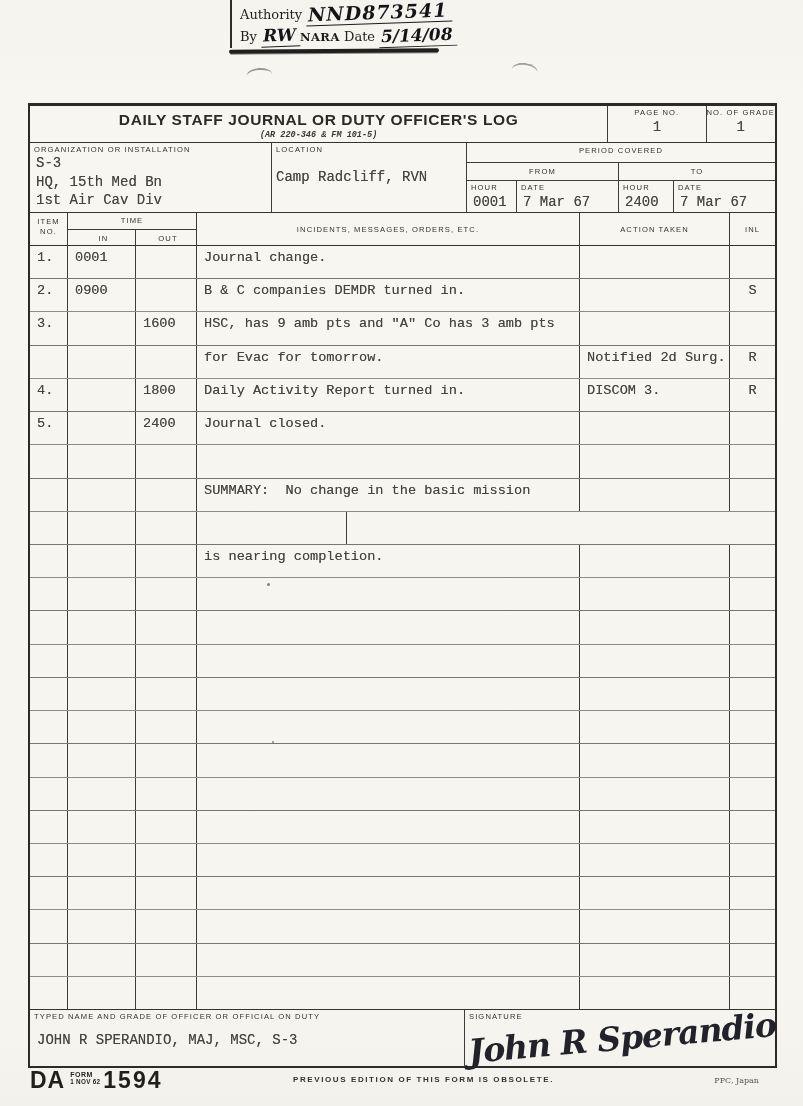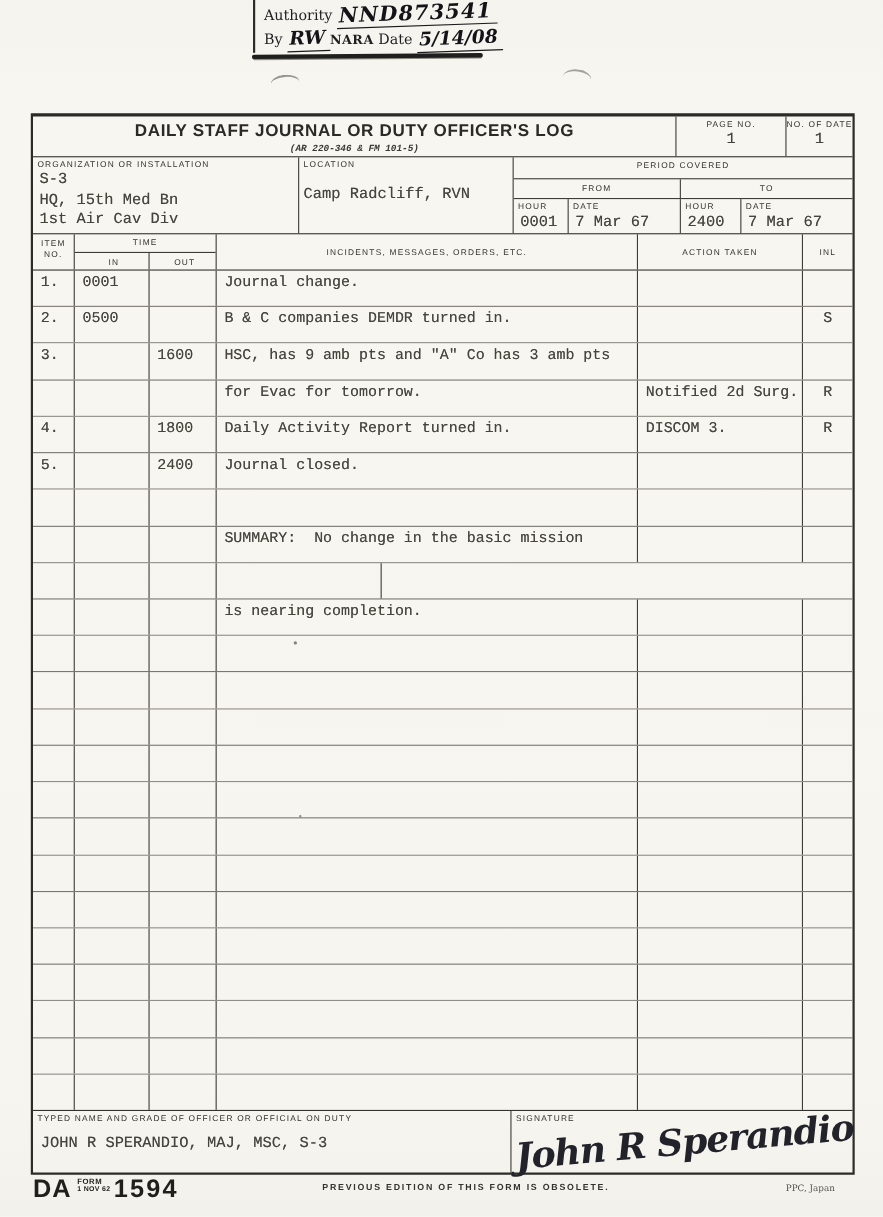--- a/index.html
+++ b/index.html
@@ -171,21 +171,21 @@
     <div class="row title-row">
       <div class="cell title-cell">
         <div class="form-title">DAILY STAFF JOURNAL OR DUTY OFFICER'S LOG</div>
         <div class="form-subtitle">(AR 220-346 &amp; FM 101-5)</div>
       </div>
       <div class="cell page-cell">
         <div class="lbl center">PAGE NO.</div>
         <div class="type hdr-val">1</div>
       </div>
       <div class="cell pages-cell last">
-        <div class="lbl center">NO. OF DATE</div>
+        <div class="lbl center">NO. OF GRADE</div>
         <div class="type hdr-val">1</div>
       </div>
     </div>
 
     <div class="row info-row">
       <div class="cell org-cell">
         <div class="lbl">ORGANIZATION OR INSTALLATION</div>
         <div class="type">S-3</div>
         <div class="type">HQ, 15th Med Bn</div>
         <div class="type">1st Air Cav Div</div>
@@ -242,21 +242,21 @@
         <div class="body-row">
           <div class="cell b-item">1.</div>
           <div class="cell b-in">0001</div>
           <div class="cell b-out"></div>
           <div class="cell b-incident">Journal change.</div>
           <div class="cell b-action"></div>
           <div class="cell b-inl last"></div>
         </div>
         <div class="body-row">
           <div class="cell b-item">2.</div>
-          <div class="cell b-in">0500</div>
+          <div class="cell b-in">0900</div>
           <div class="cell b-out"></div>
           <div class="cell b-incident">B &amp; C companies DEMDR turned in.</div>
           <div class="cell b-action"></div>
           <div class="cell b-inl last">S</div>
         </div>
         <div class="body-row">
           <div class="cell b-item">3.</div>
           <div class="cell b-in"></div>
           <div class="cell b-out">1600</div>
           <div class="cell b-incident">HSC, has 9 amb pts and "A" Co has 3 amb pts</div>

